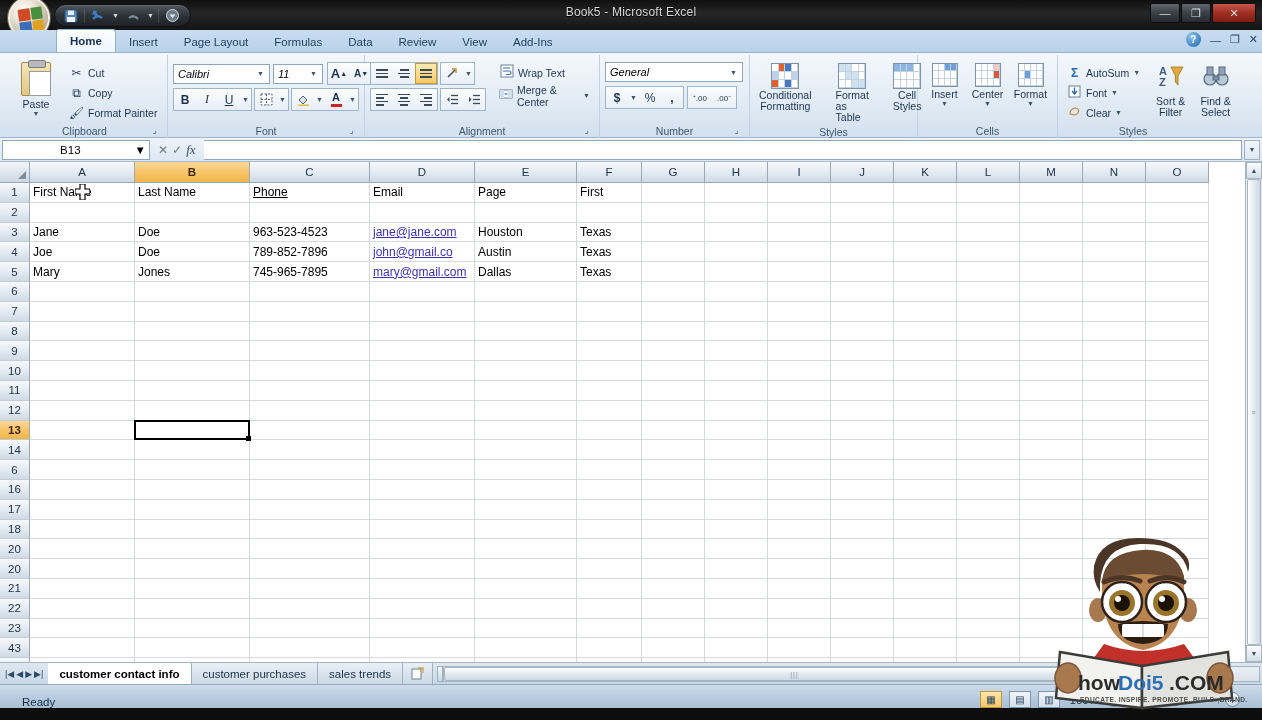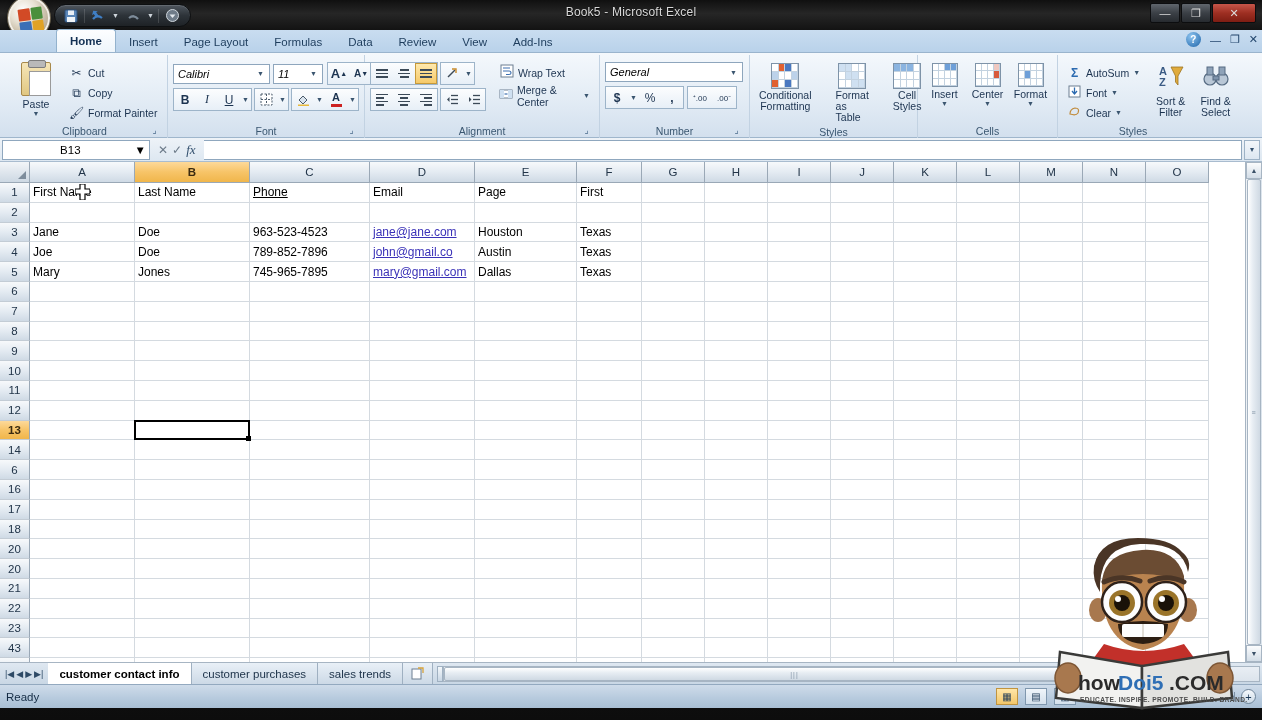--- a/index.html
+++ b/index.html
@@ -370,22 +370,22 @@
   }
   .hsplit { width: 6px; height: 16px; background: linear-gradient(180deg,#f4f8fb,#c9d7e5); border:1px solid #9fb0c1; }
   .hs-track { flex:1; height: 16px; background: linear-gradient(180deg,#e9eef4,#dce4ec); border:1px solid #a7b5c3; display:flex; }
   .hs-thumb { background: linear-gradient(180deg,#ffffff,#e7edf3 40%,#cfd9e3 100%); border:1px solid #a7b5c3; border-radius:2px; position:relative; }
 
   
   .statusbar {
     height: 24px;
     background: linear-gradient(180deg,#cfdcea 0%,#b8cbde 55%,#a9bfd4 100%);
     border-top: 1px solid #93a9bf;
-    display: flex; align-items: center;
-    padding: 0 6px;
+    display: flex; align-items: flex-end;
+    padding: 0 22px;
     font-size: 11.5px; color: #152c44;
   }
   .status-right { margin-left: auto; display: flex; align-items: center; gap: 7px; }
   .viewbtn {
     width: 22px; height: 17px;
     border: 1px solid #7f97ae;
     display: flex; align-items: center; justify-content: center;
     font-size: 10px; color: #1e3a57;
     background: linear-gradient(180deg,#f0f5fa,#d3e0ec);
   }

